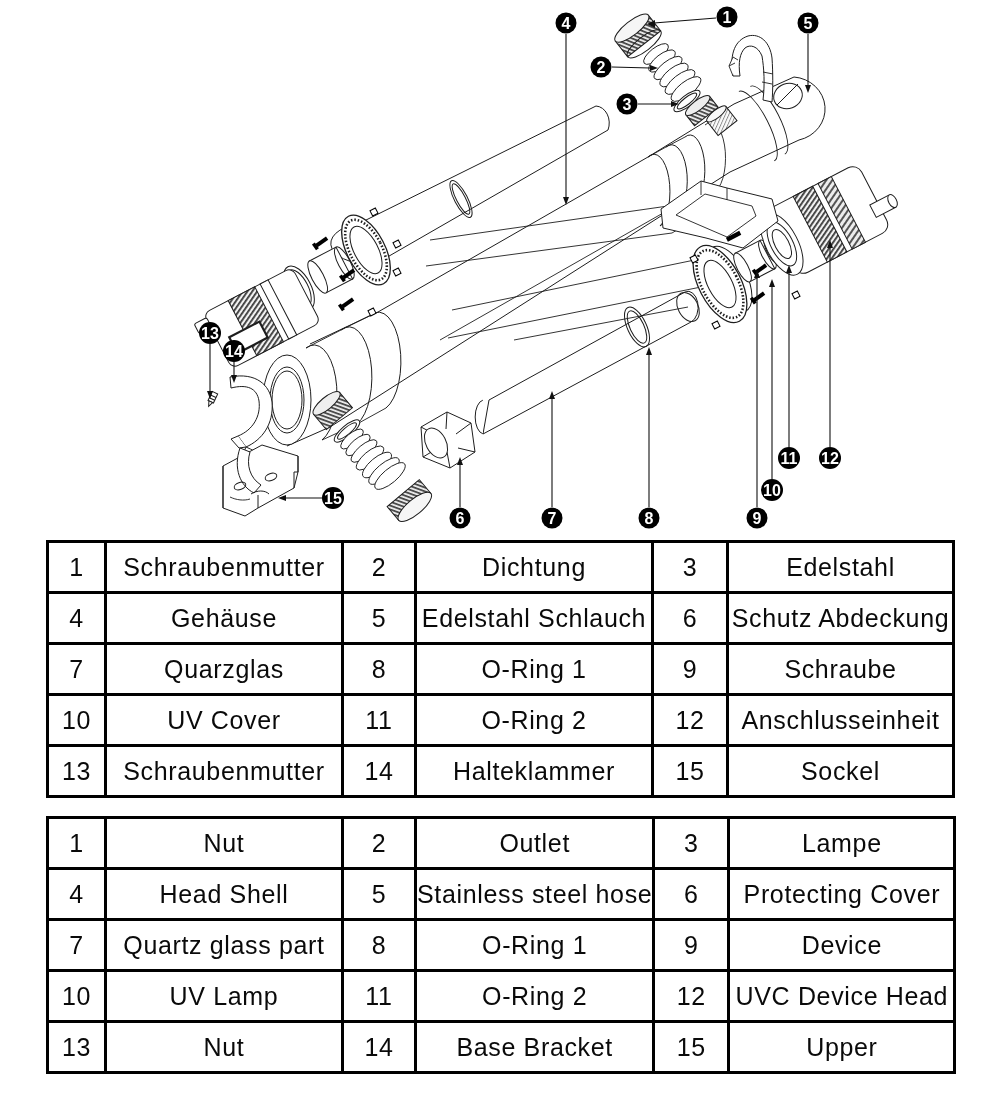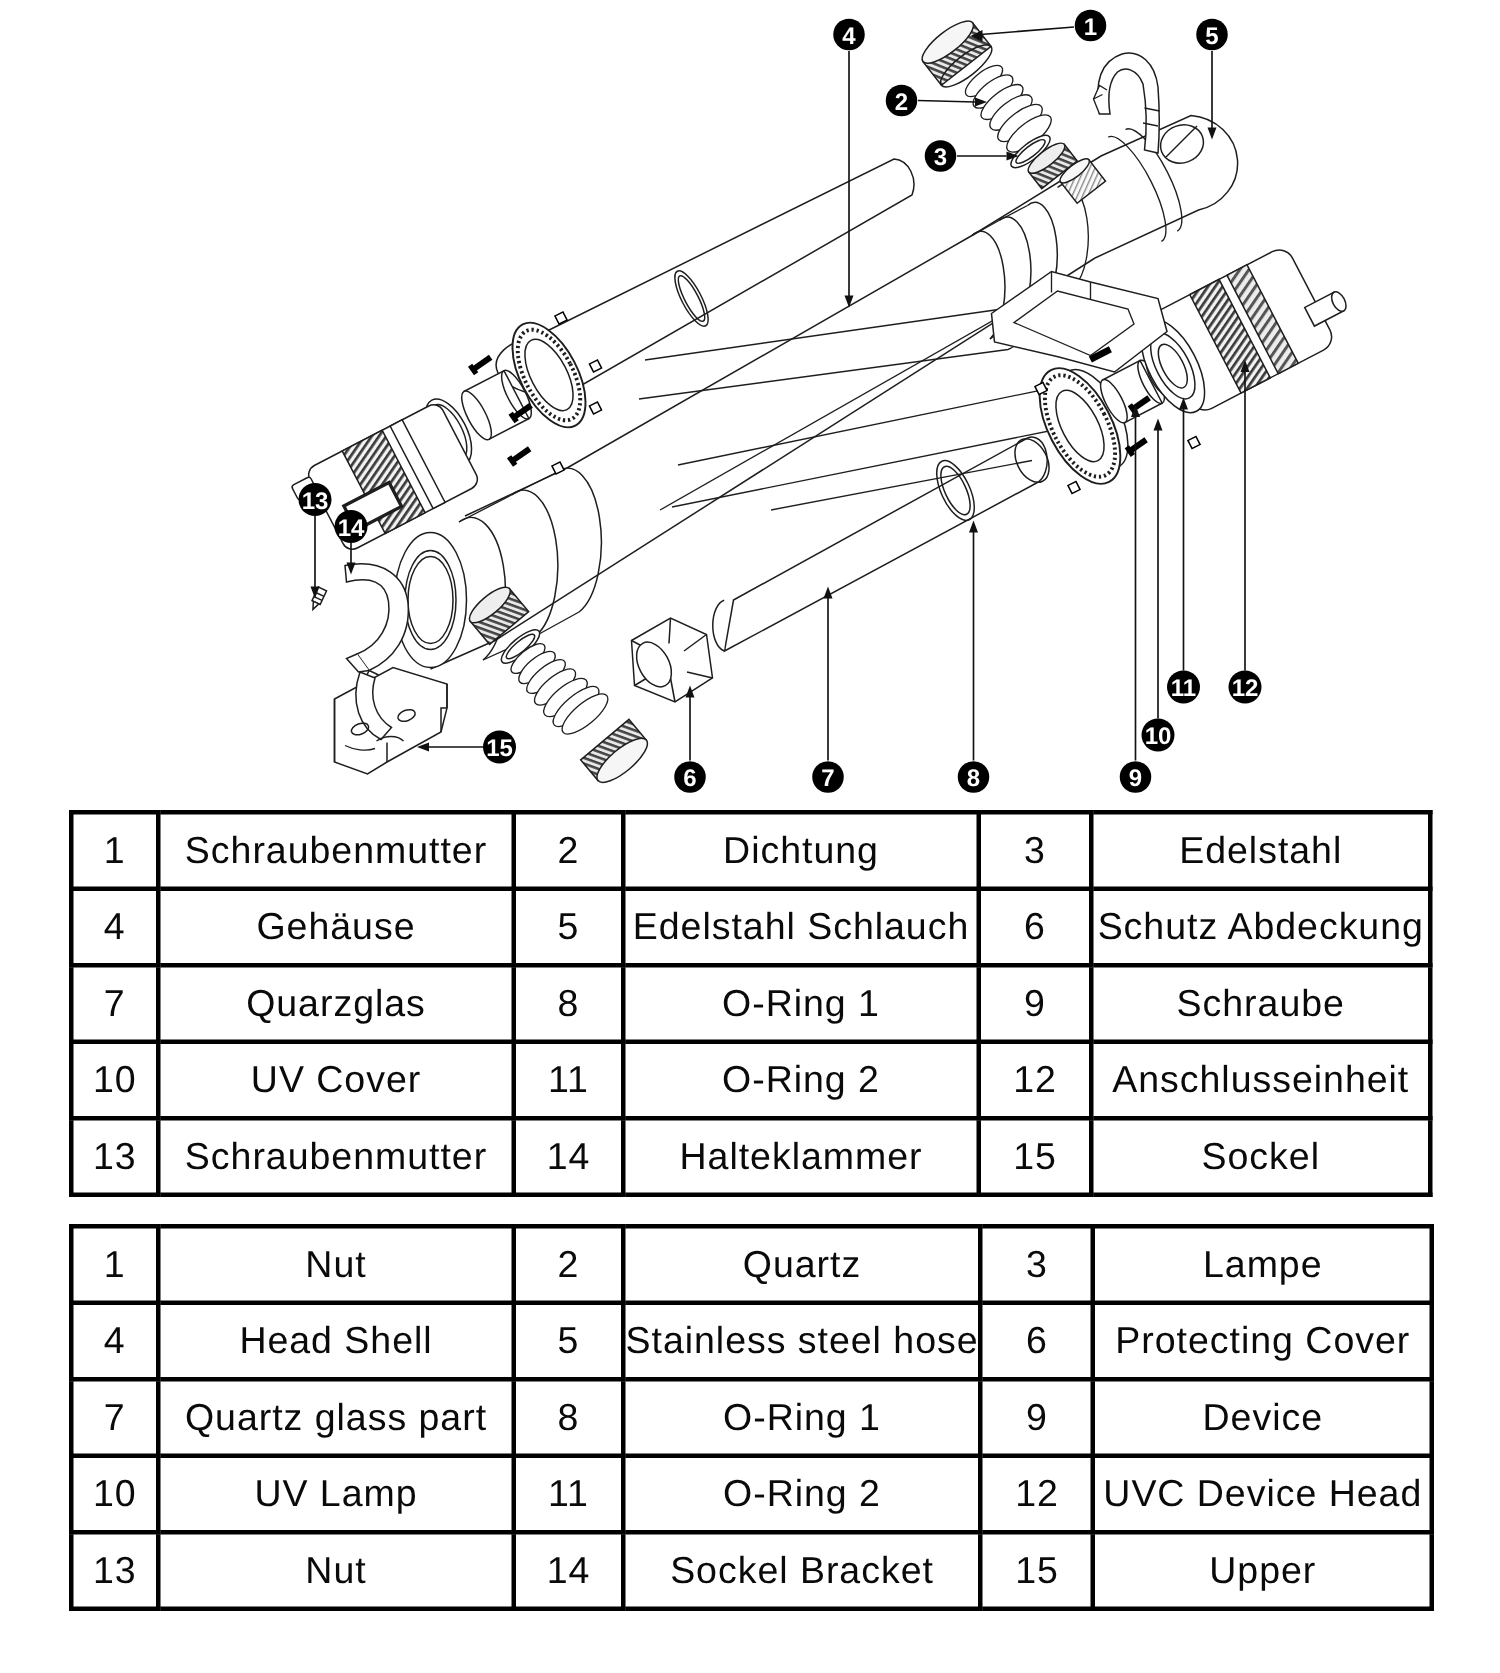--- a/index.html
+++ b/index.html
@@ -425,21 +425,21 @@
       <col style="width:73px">
       <col style="width:237px">
       <col style="width:75px">
       <col style="width:226px">
     </colgroup>
 <tbody>
       <tr style="height:51px">
         <td>1</td>
         <td>Nut</td>
         <td>2</td>
-        <td>Quartz</td>
+        <td>Outlet</td>
         <td>3</td>
         <td>Lampe</td>
       </tr>
 <tr style="height:51px">
         <td>4</td>
         <td>Head Shell</td>
         <td>5</td>
         <td>Stainless steel hose</td>
         <td>6</td>
         <td>Protecting Cover</td>
@@ -457,18 +457,18 @@
         <td>UV Lamp</td>
         <td>11</td>
         <td>O-Ring 2</td>
         <td>12</td>
         <td>UVC Device Head</td>
       </tr>
 <tr style="height:51px">
         <td>13</td>
         <td>Nut</td>
         <td>14</td>
-        <td>Sockel Bracket</td>
+        <td>Base Bracket</td>
         <td>15</td>
         <td>Upper</td>
       </tr>
 </tbody>
   </table>
 
 </body></html>

